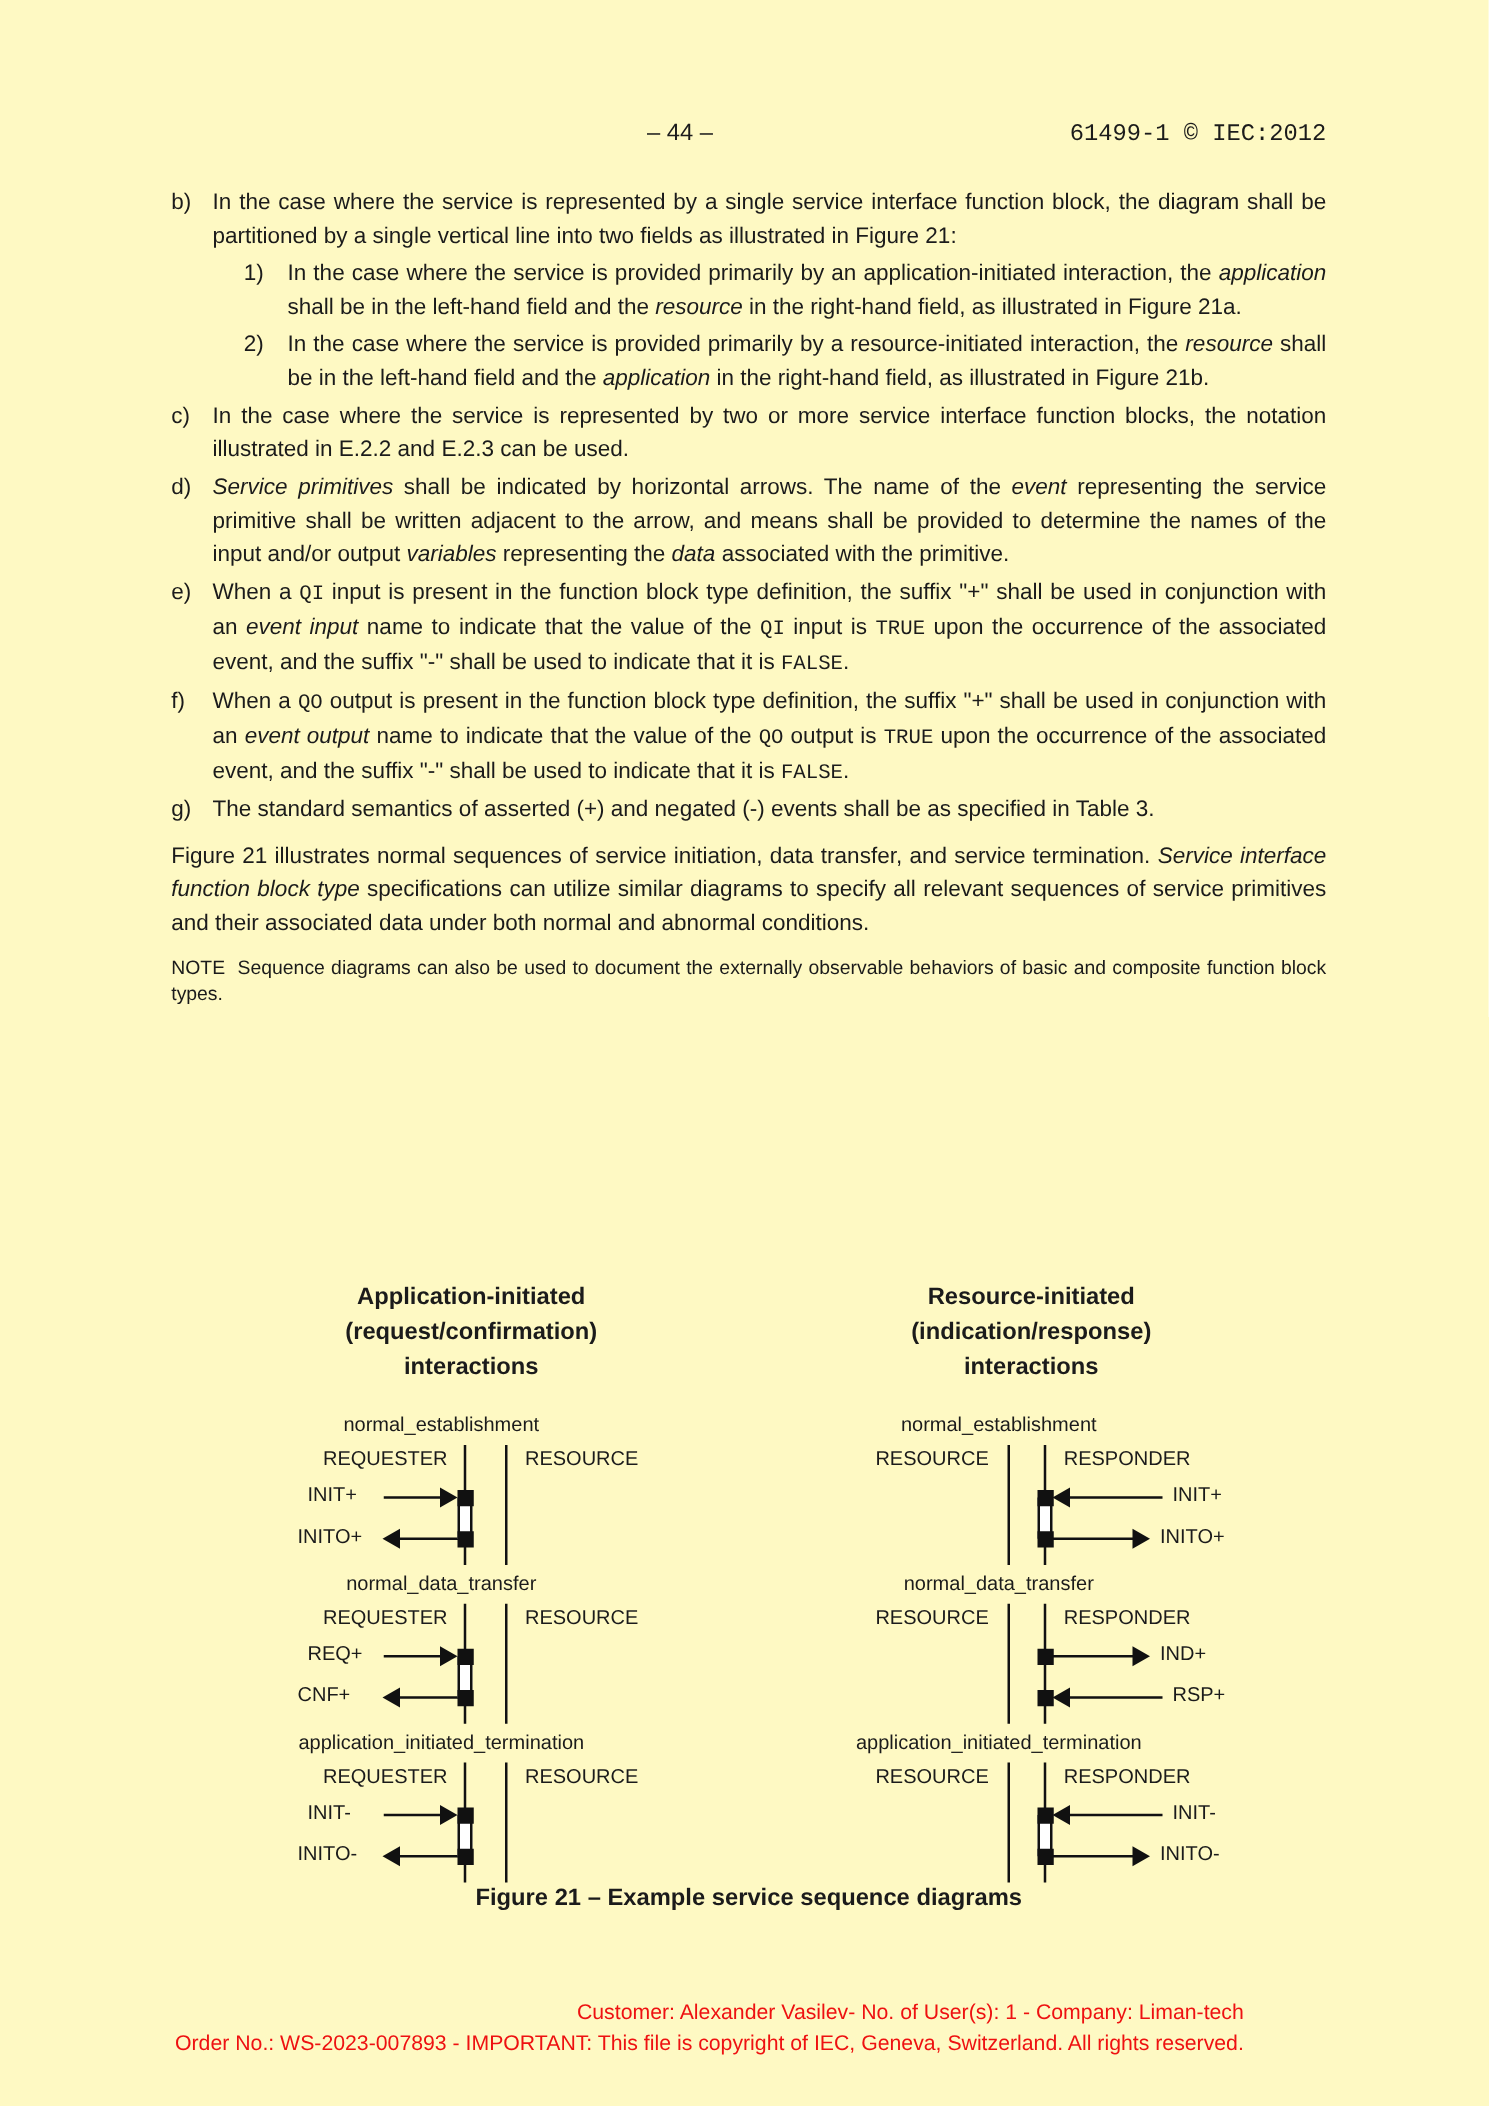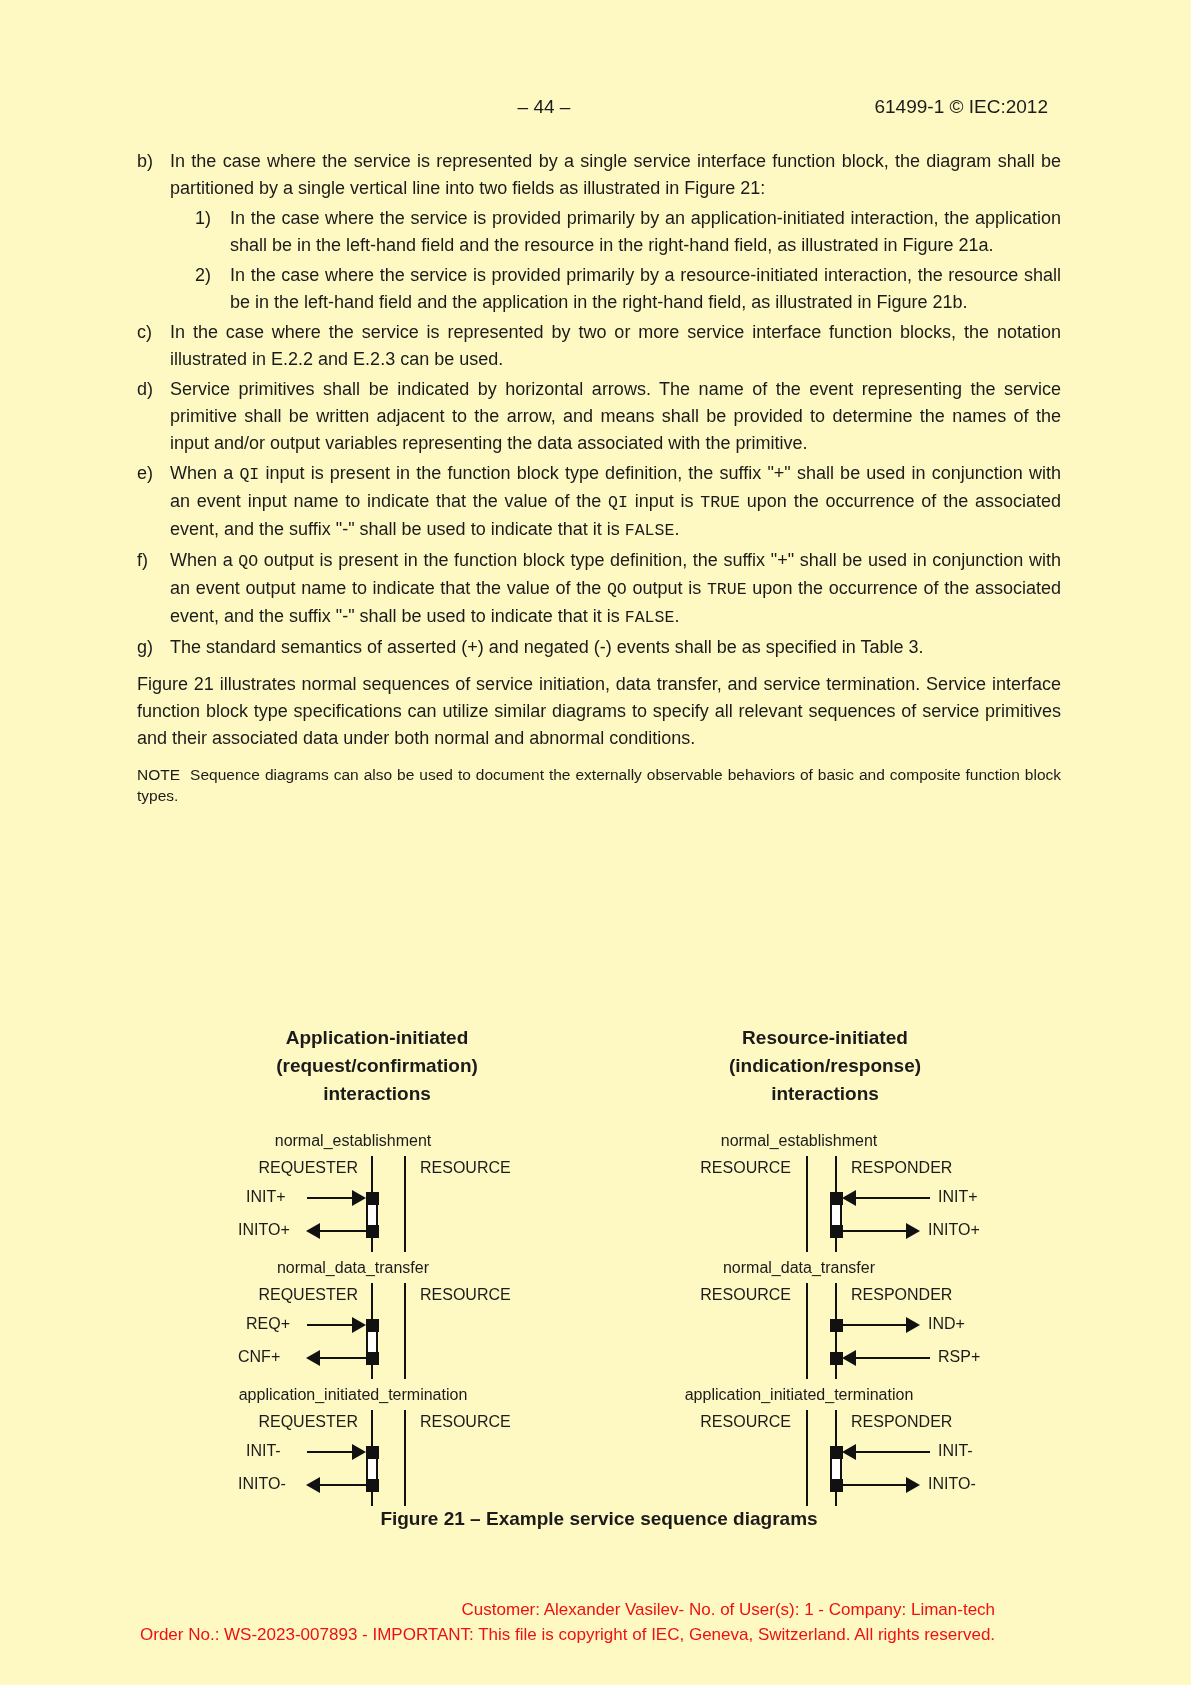--- a/index.html
+++ b/index.html
@@ -2,32 +2,32 @@
 <html><head>
 <meta charset="utf-8">
 <style>
   html,body{margin:0;padding:0;background:#ffffff;}
   .page{position:relative;width:1191px;height:1685px;background:#fef9c3;overflow:hidden;
         font-family:"Liberation Sans",sans-serif;color:#1b1b1b;}
 
   
   .header{position:absolute;top:96px;left:137px;right:130px;height:24px;font-size:19px;}
   .pgnum{position:absolute;left:0;right:110px;text-align:center;}
-  .docref{position:absolute;right:13px;top:0;}
+  .docref{position:absolute;right:0;top:0;font-family:Liberation Mono, monospace;}
 
   
   .body{position:absolute;top:148px;left:137px;width:924px;font-size:18px;line-height:27px;}
   .li{display:flex;margin-bottom:3px;}
   .li .mk{flex:0 0 33px;}
   .li.sub{padding-left:58px;}
   .li.sub .mk{flex:0 0 35px;}
   .li .tx{flex:1;text-align:justify;}
   .para{margin:10px 0 0 0;text-align:justify;}
   .note{margin:12px 0 0 0;font-size:15.5px;line-height:21px;text-align:justify;}
-  .seg-i{}
+  .seg-i{font-style:italic;}
   .seg-m{font-family:"Liberation Mono",monospace;font-size:0.92em;}
 
   
   .fig-col{position:absolute;top:1024px;width:330px;}
   .fig-col.left{left:212px;}
   .fig-col.right{left:678px;}
   .fig-title{font-size:19px;line-height:28px;font-weight:bold;text-align:center;
              white-space:pre-line;margin-bottom:24px;}
   .fig-col.right .fig-title{transform:translateX(-18px);}
   .mc{position:relative;height:122px;margin-bottom:5px;}

